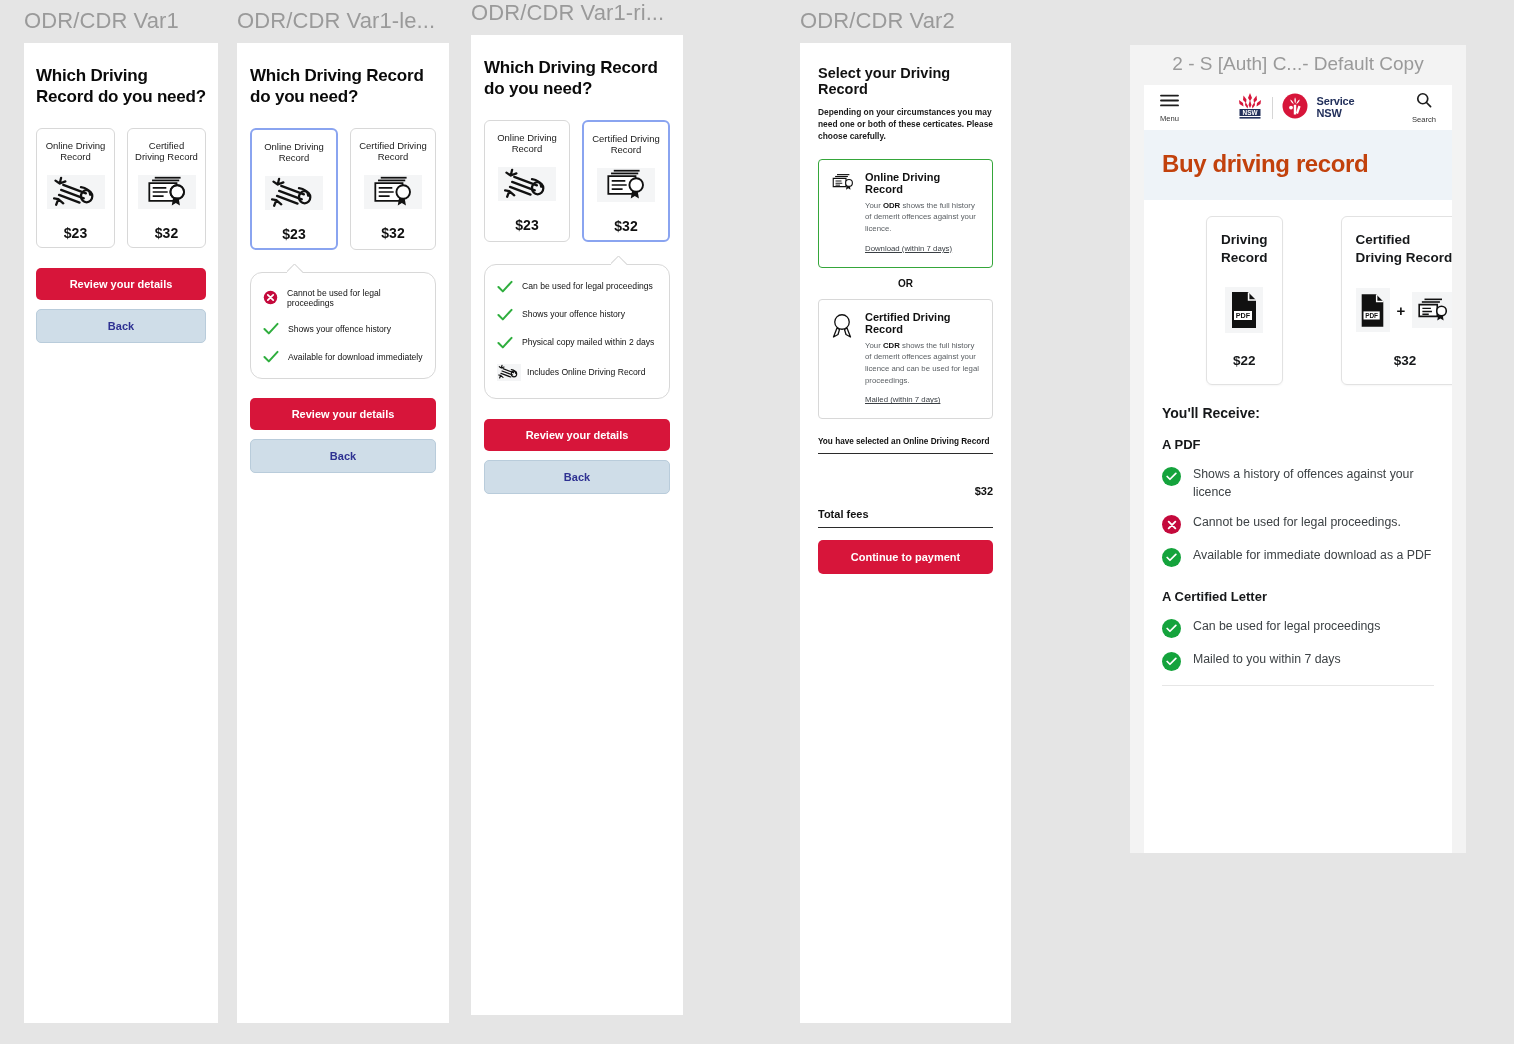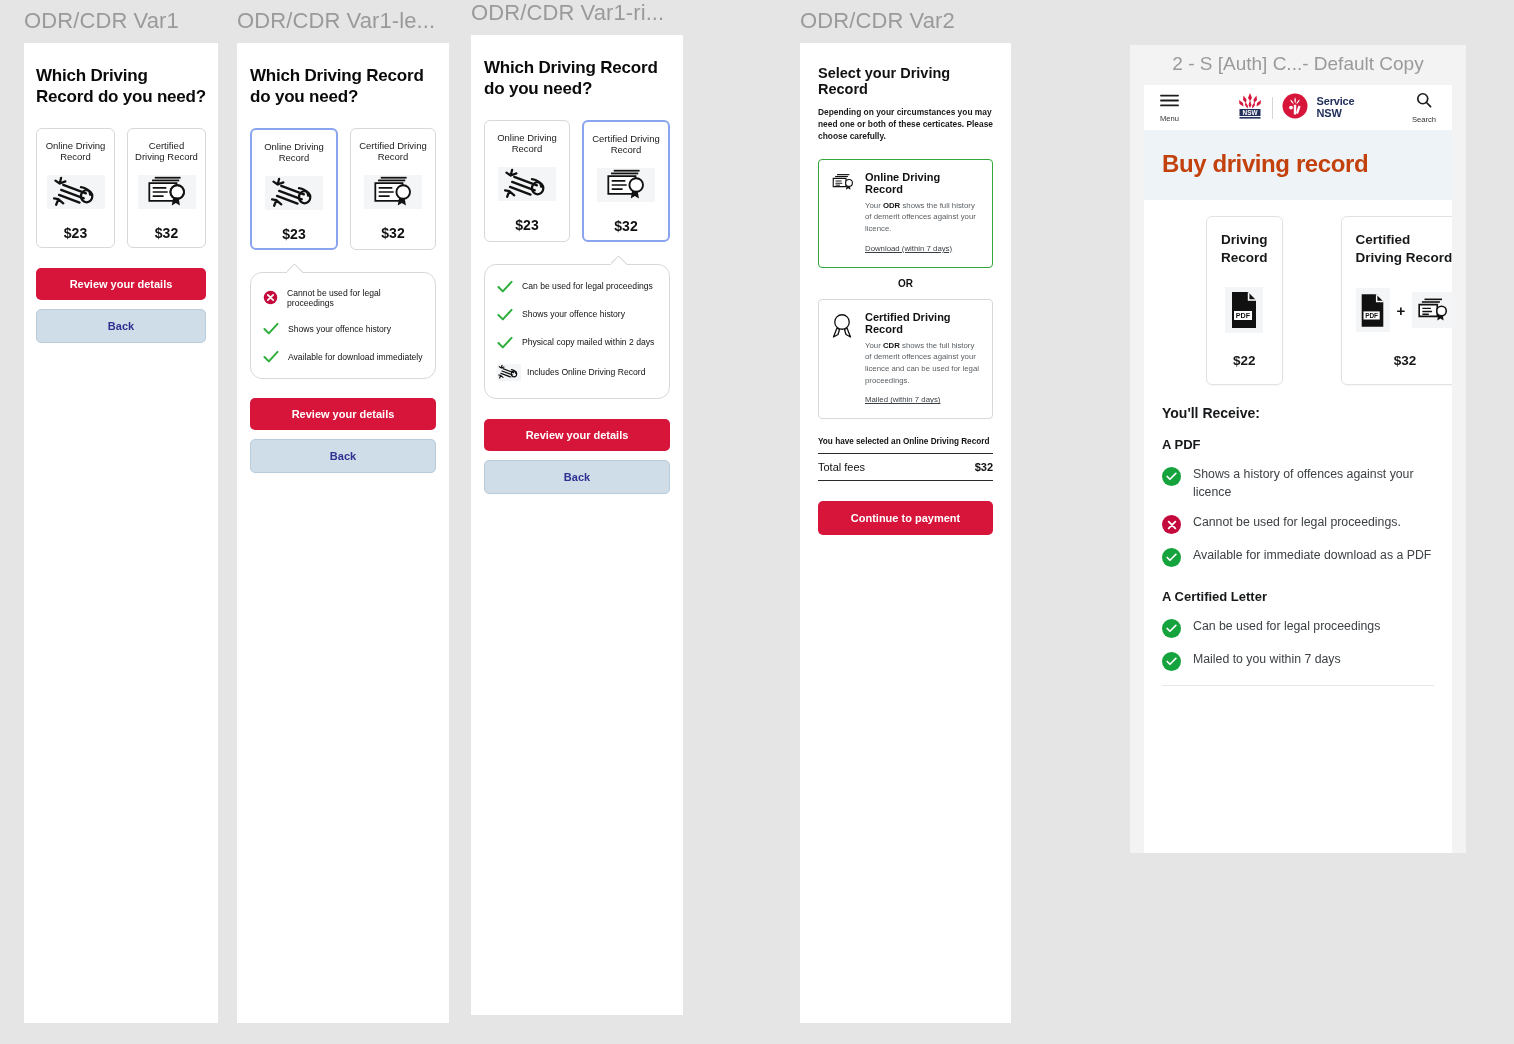--- a/index.html
+++ b/index.html
@@ -91,21 +91,21 @@
     display:inline-block;margin-top:9px;font-size:7.8px;color:#3a3f44;
     text-decoration:underline;
   }
   .or-sep{text-align:center;font-size:10px;font-weight:bold;color:#111;margin:10px 0;}
   .sel-note{font-size:8.2px;font-weight:bold;color:#111;}
   .fees-row{
     display:flex;justify-content:space-between;align-items:center;
     border-top:1px solid #2b2b2b;border-bottom:1px solid #2b2b2b;
     padding:7px 0;margin-top:7px;
   }
-  .fees-row .lbl{font-size:11px;font-weight:normal;color:#111;}
+  .fees-row .lbl{font-size:11px;font-weight:bold;color:#111;margin-top:47px;}
   .fees-row .val{font-size:11px;font-weight:bold;color:#111;}
   
   .phone-outer{position:absolute;background:#f3f3f3;}
   .phone-title{
     position:absolute;left:0;right:0;top:8px;text-align:center;
     font-size:19px;color:#9a9a9a;white-space:nowrap;
   }
   .phone-screen{position:absolute;background:#fff;overflow:hidden;}
   .nsw-header{
     height:45px;display:flex;align-items:center;justify-content:space-between;
@@ -418,21 +418,21 @@
         </div>
 
         <div style="margin-top:18px;">
           <div class="sel-note">You have selected an Online Driving Record</div>
           <div class="fees-row">
             <span class="lbl">Total fees</span>
             <span class="val">$32</span>
           </div>
         </div>
 
-        <button class="btn btn-primary" style="margin-top:20px;padding:11px 0;">Continue to payment</button>
+        <button class="btn btn-primary" style="margin-top:12px;padding:11px 0;">Continue to payment</button>
       </div>
     </div>
   </div>
 
   <div class="phone-outer" style="left:1130px;top:45px;width:336px;height:808px;">
     <div class="phone-title">2 - S [Auth] C...- Default Copy</div>
 
     <div class="phone-screen" style="left:14px;top:40px;width:308px;height:768px;">
 
       <div class="nsw-header">

